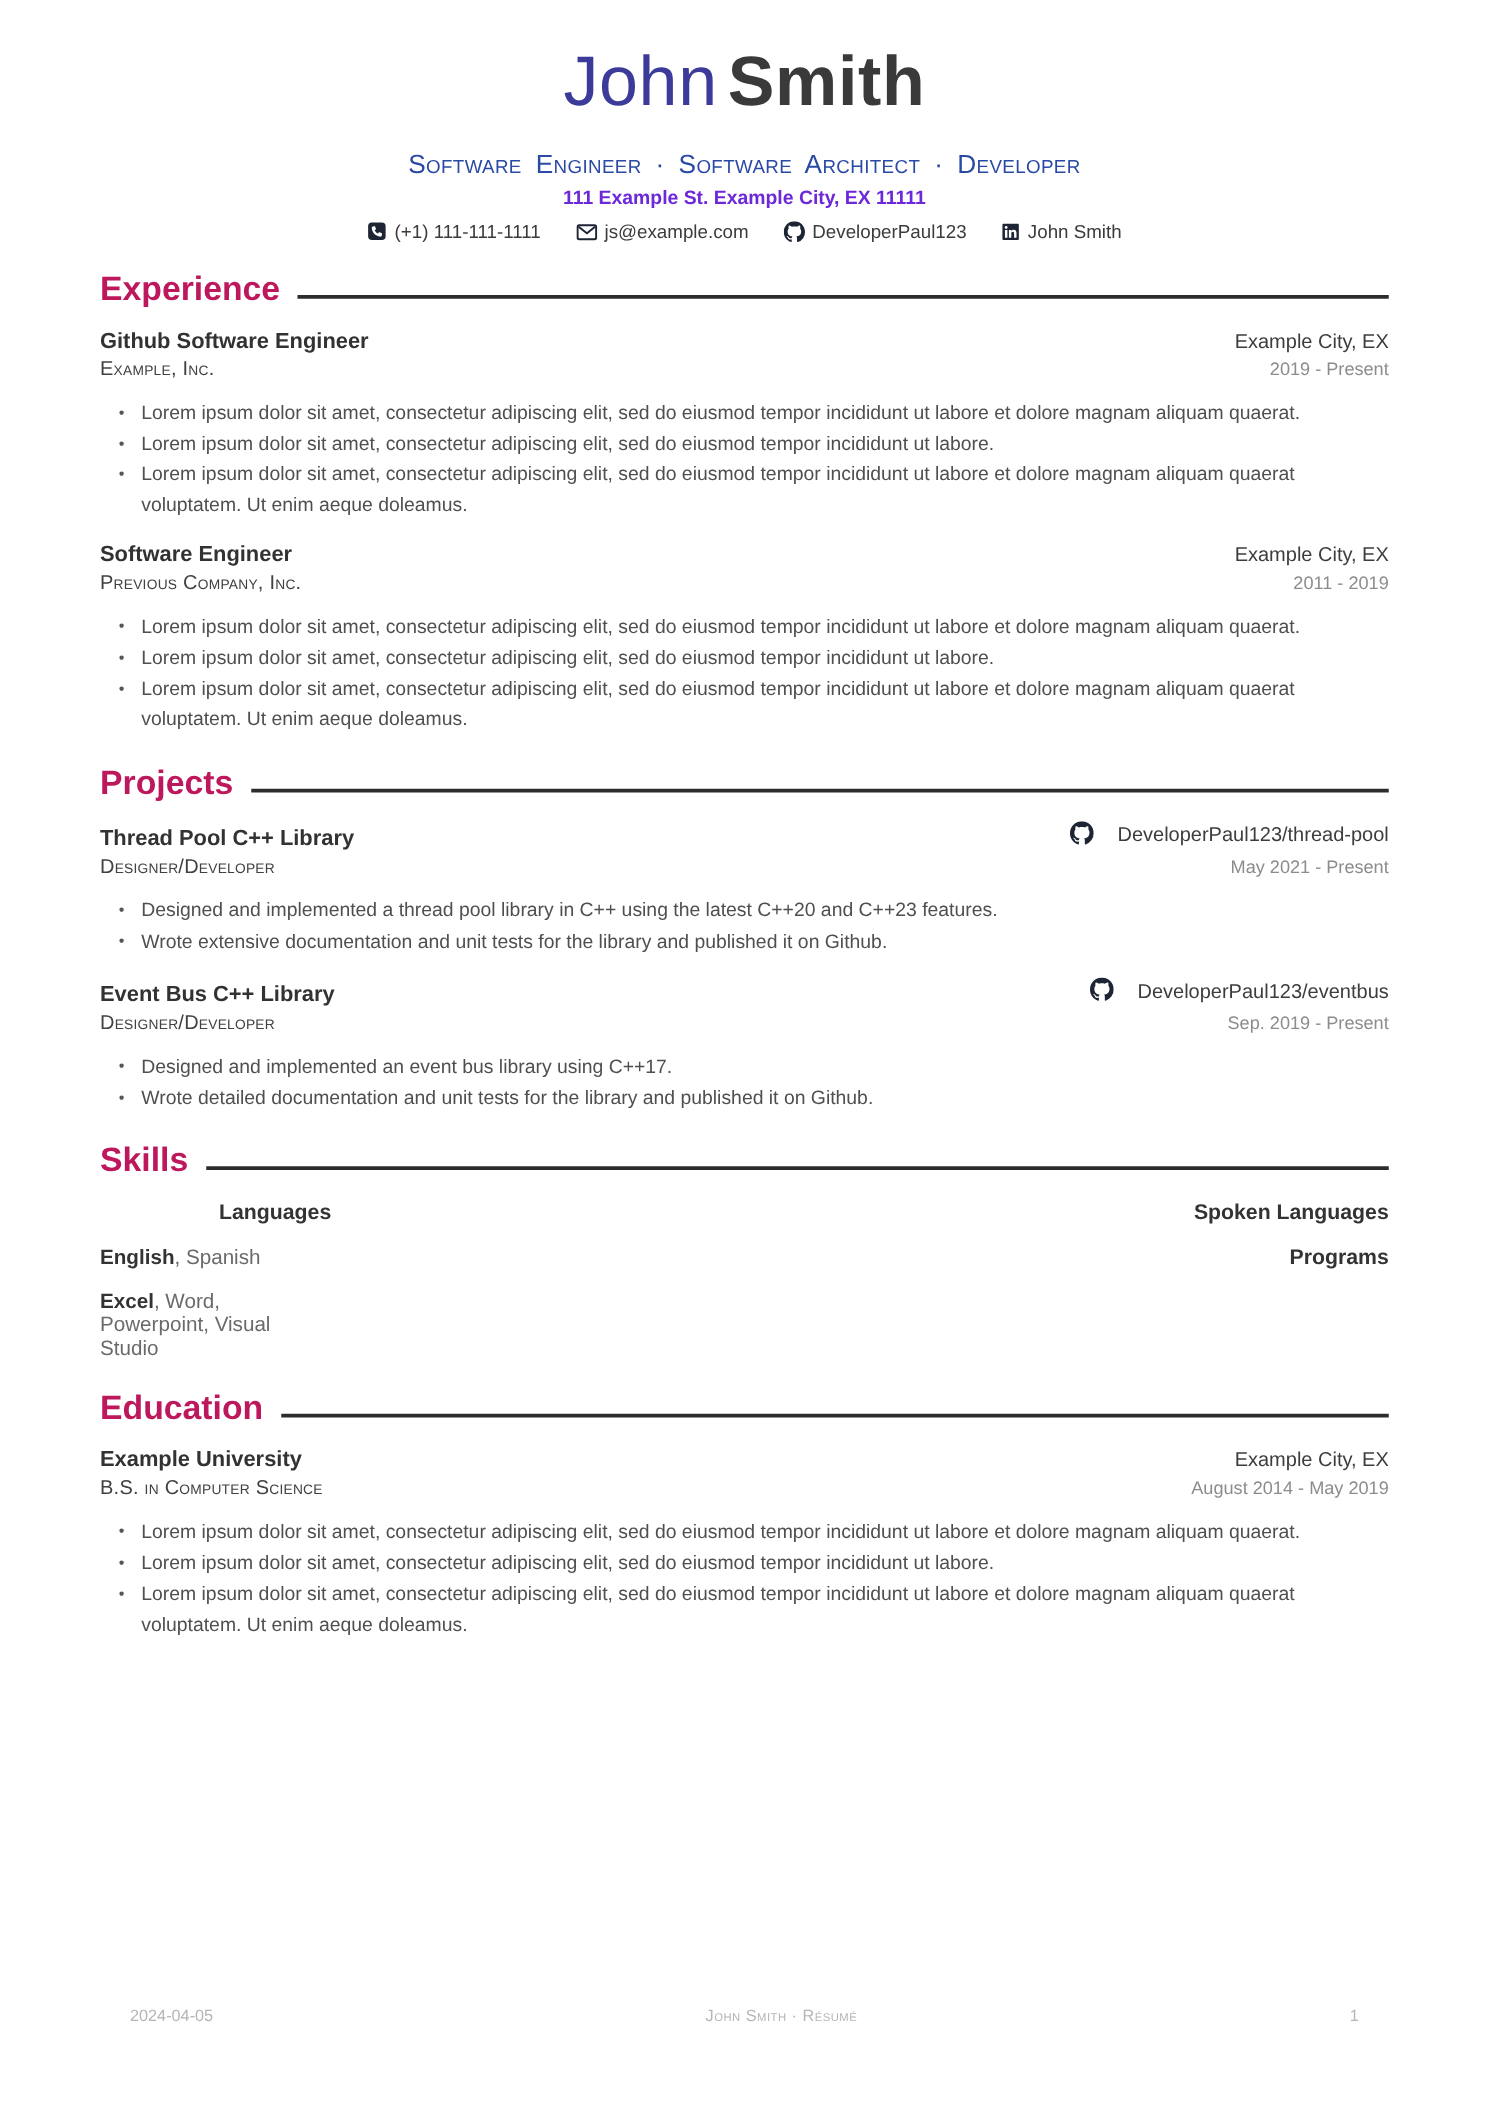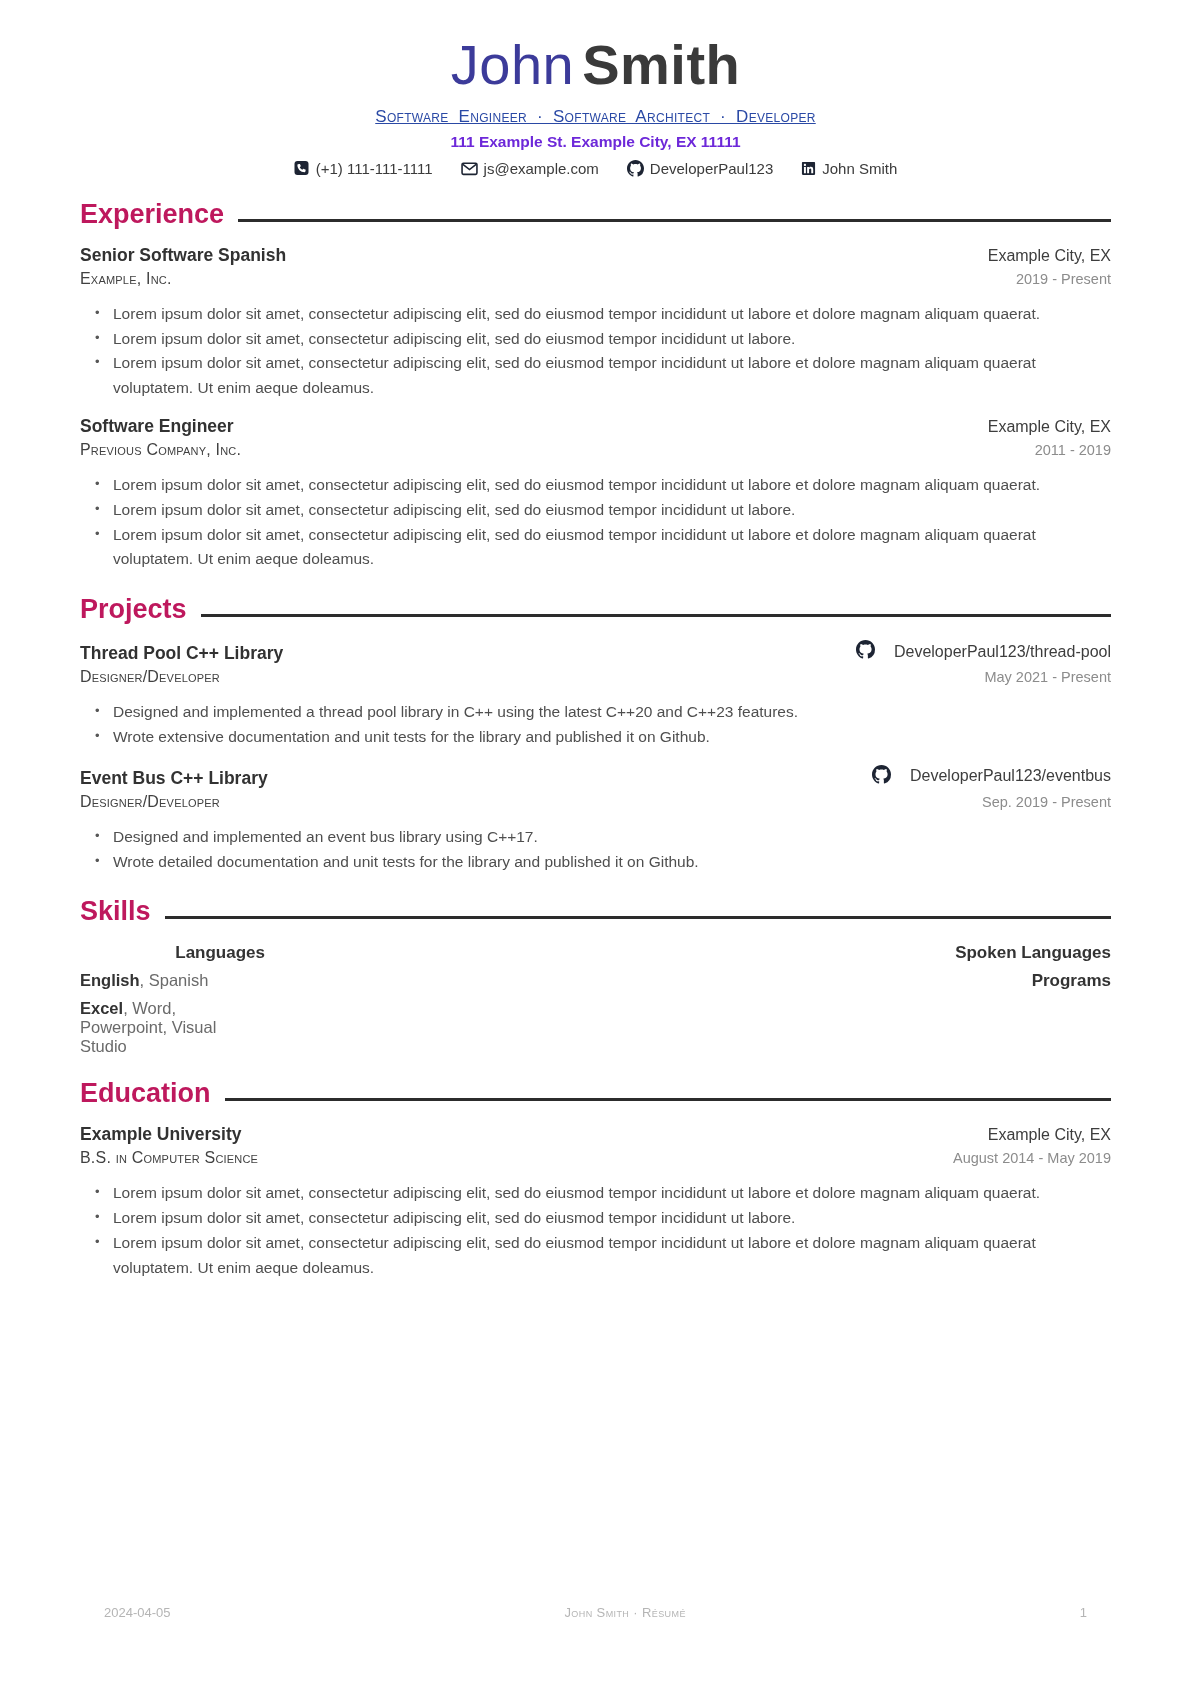--- a/index.html
+++ b/index.html
@@ -9,22 +9,22 @@
     font-family:"Liberation Sans", sans-serif; color:#474747;
   }
   .page { padding:34px 80px 0 80px; }
 
   
   .header { text-align:center; }
   .name { font-size:56px; line-height:1.12; letter-spacing:.5px; }
   .name .first { color:var(--accent-name,#3c3b9a); font-weight:normal; }
   .name .last  { color:#3a3a3a; font-weight:bold; margin-left:8px; }
   .tagline {
-    margin-top:10px; font-size:17px; font-variant:small-caps;
-    color:var(--accent-tagline,#2a49a5); word-spacing:5px; letter-spacing:.3px;text-decoration:underline;
+    margin-top:23px; font-size:21px; font-variant:small-caps;
+    color:var(--accent-tagline,#2a49a5); word-spacing:5px; letter-spacing:.3px;
   }
   .address { margin-top:6px; font-size:15.5px; font-weight:bold; color:#6d28d9; }
   .contacts {
     margin-top:9px; display:flex; justify-content:center; align-items:center;
     gap:28px; font-size:15px; color:#3b3b3b;
   }
   .contact { display:inline-flex; align-items:center; gap:6px; }
   .contact svg { display:block; }
 
   
@@ -48,21 +48,21 @@
     line-height:1.6; color:#4f4f4f;
   }
   .bullets li::before {
     content:"•"; position:absolute; left:15px; top:1px;
     font-size:13px; color:#565656;
   }
 
   
   .skills-grid {
     margin-top:16px; display:grid; grid-template-columns:185px 1fr;
-    column-gap:18px; row-gap:8px; align-items:baseline;
+    column-gap:18px; row-gap:8px; align-items:baseline;gap:16px;
   }
   .skill-label { text-align:right; font-weight:bold; font-size:17px; color:#333333; }
   .skill-val { font-size:16.5px; color:#6a6a6a; }
   .skill-val .strong { font-weight:bold; color:#333333; }
 
   
   .footer {
     position:absolute; left:0; right:0; top:1605px; padding:0 104px;
     display:flex; justify-content:space-between; align-items:baseline;
     font-size:13px; color:#b5b5b5;
@@ -119,21 +119,21 @@
   </div>
 
   <div class="section">
     <div class="sec-head">
       <span class="sec-title">Experience</span>
       <span class="sec-rule"></span>
     </div>
 
     <div class="entry">
       <div class="erow">
-        <span class="etitle">Senior Software Spanish</span>
+        <span class="etitle">Github Software Engineer</span>
         <span class="eloc">Example City, EX</span>
       </div>
       <div class="esub">
         <span class="ecompany">Example, Inc.</span>
         <span class="edate">2019 - Present</span>
       </div>
       <ul class="bullets">
         <li>Lorem ipsum dolor sit amet, consectetur adipiscing elit, sed do eiusmod tempor incididunt ut labore et dolore magnam aliquam quaerat.</li>
         <li>Lorem ipsum dolor sit amet, consectetur adipiscing elit, sed do eiusmod tempor incididunt ut labore.</li>
         <li>Lorem ipsum dolor sit amet, consectetur adipiscing elit, sed do eiusmod tempor incididunt ut labore et dolore magnam aliquam quaerat voluptatem. Ut enim aeque doleamus.</li>

